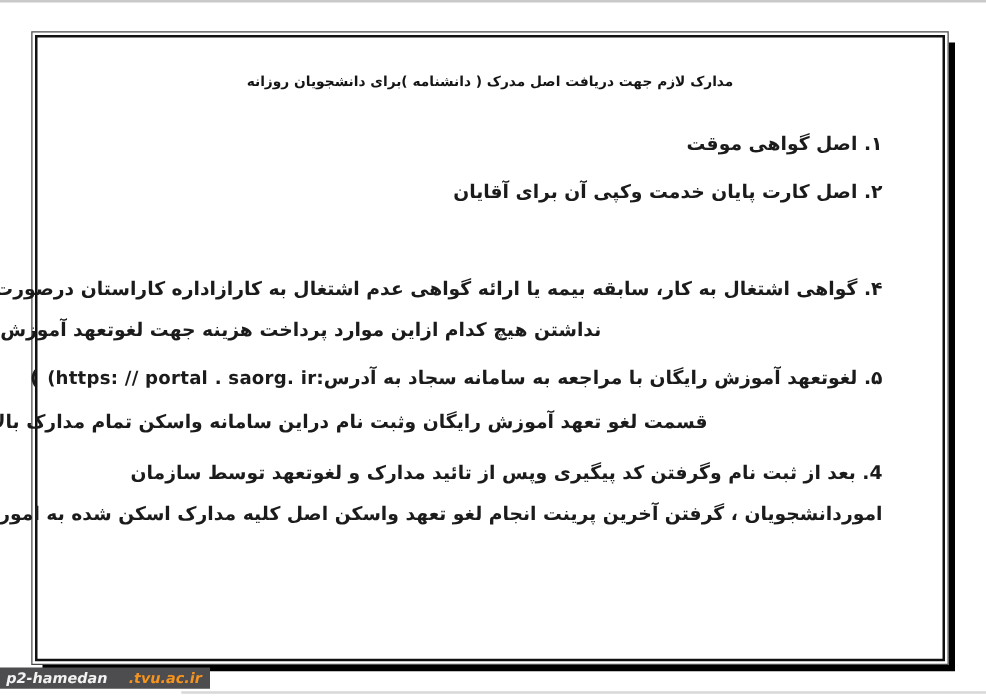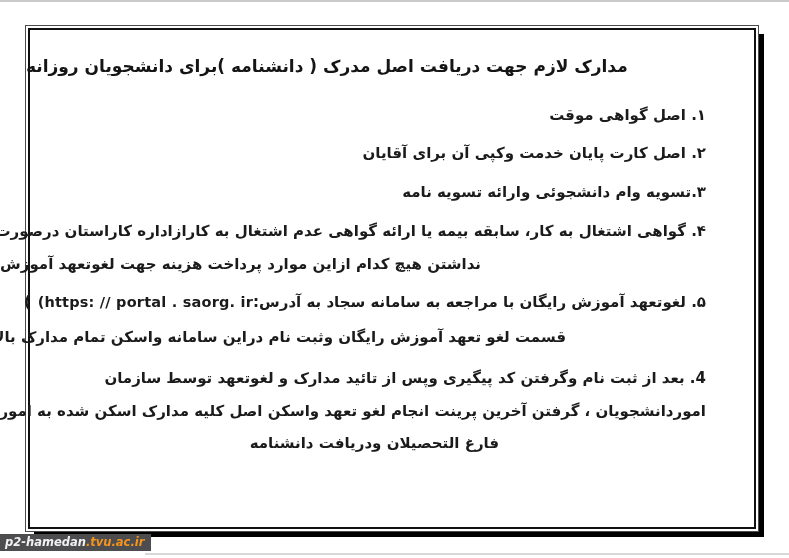--- a/index.html
+++ b/index.html
@@ -13,68 +13,66 @@
 
   
   .frame{
     position:absolute;left:25px;top:25px;width:732px;height:505px;
     background:#ffffff;border:1px solid #4b4b4b;
     box-shadow:7px 7px 0 -2px #000000;
   }
   .frame-inner{position:absolute;inset:2px;border:2px solid #111111;}
 
   .title{
-    position:absolute;top:28px;left:0;right:0;text-align:left;
-    direction:rtl;font-weight:bold;font-size:17px;color:#151515;
+    position:absolute;top:28px;left:0;right:0;text-align:center;
+    direction:rtl;font-weight:bold;font-size:11px;color:#151515;
     letter-spacing:0;line-height:24px;
   }
   .line{
     position:absolute;direction:rtl;white-space:nowrap;
     font-weight:bold;font-size:15px;color:#1b1b1b;line-height:21px;
   }
   .url{direction:ltr;unicode-bidi:embed;font-size:14.5px;letter-spacing:0.2px;text-align:center;}
   .paren{direction:ltr;unicode-bidi:embed;margin-left:4px;margin-right:7px;}
 
   .watermark{
     position:absolute;left:0;top:534px;height:17px;
     background:#4d4d4f;display:flex;align-items:flex-end;
     padding:0 7px 0 5px;
     font-style:italic;font-weight:bold;font-size:11.5px;line-height:17px;
     white-space:nowrap;
   }
   .watermark .site{color:#f2f2f2;}
-  .watermark .domain{color:#f7941d;}
+  .watermark .domain{color:#f7941d;margin-left:17px;}
 </style>
 </head>
 <body>
 
 <div class="hairline-top"></div>
 
 <div class="frame">
   <div class="frame-inner"></div>
 
   <div class="title">مدارک لازم جهت دریافت اصل مدرک ( دانشنامه )برای دانشجویان روزانه</div>
 
   <div class="line" style="top:79px;right:52px">۱. اصل گواهی موقت</div>
 
   <div class="line" style="top:117px;right:52px">۲. اصل کارت پایان خدمت وکپی آن برای آقایان</div>
 
-  <div class="line" style="top:156px;right:52px">۳.تسویه وام دانشجوئی وارائه تسویه نامه</div>
 
   <div class="line" style="top:195px;right:52px">۴. گواهی اشتغال به کار، سابقه بیمه یا ارائه گواهی عدم اشتغال به کارازاداره کاراستان درصورت</div>
   <div class="line" style="top:228px;right:277px">نداشتن هیچ کدام ازاین موارد پرداخت هزینه جهت لغوتعهد آموزش رایگان</div>
 
   <div class="line" style="top:266px;right:52px">
     <span>۵. لغوتعهد آموزش رایگان با مراجعه به سامانه سجاد به آدرس:</span><span class="paren">(</span><span class="url">(https: // portal . saorg. ir</span>
   </div>
   <div class="line" style="top:301px;right:192px">قسمت لغو تعهد آموزش رایگان وثبت نام دراین سامانه واسکن تمام مدارک بالا</div>
 
   <div class="line" style="top:342px;right:52px">4. بعد از ثبت نام وگرفتن کد پیگیری وپس از تائید مدارک و لغوتعهد توسط سازمان</div>
   <div class="line" style="top:375px;right:52px">اموردانشجویان ، گرفتن آخرین پرینت انجام لغو تعهد واسکن اصل کلیه مدارک اسکن شده به امور</div>
-  <div class="line" style="top:407px;right:259px">فارغ التحصیلان ودریافت دانشنامه</div>
 </div>
 
 <div class="watermark">
   <span class="site">p2-hamedan</span>
     <span class="domain">.tvu.ac.ir</span>
 </div>
 
 <div class="hairline-bottom"></div>
 
 </body></html>

